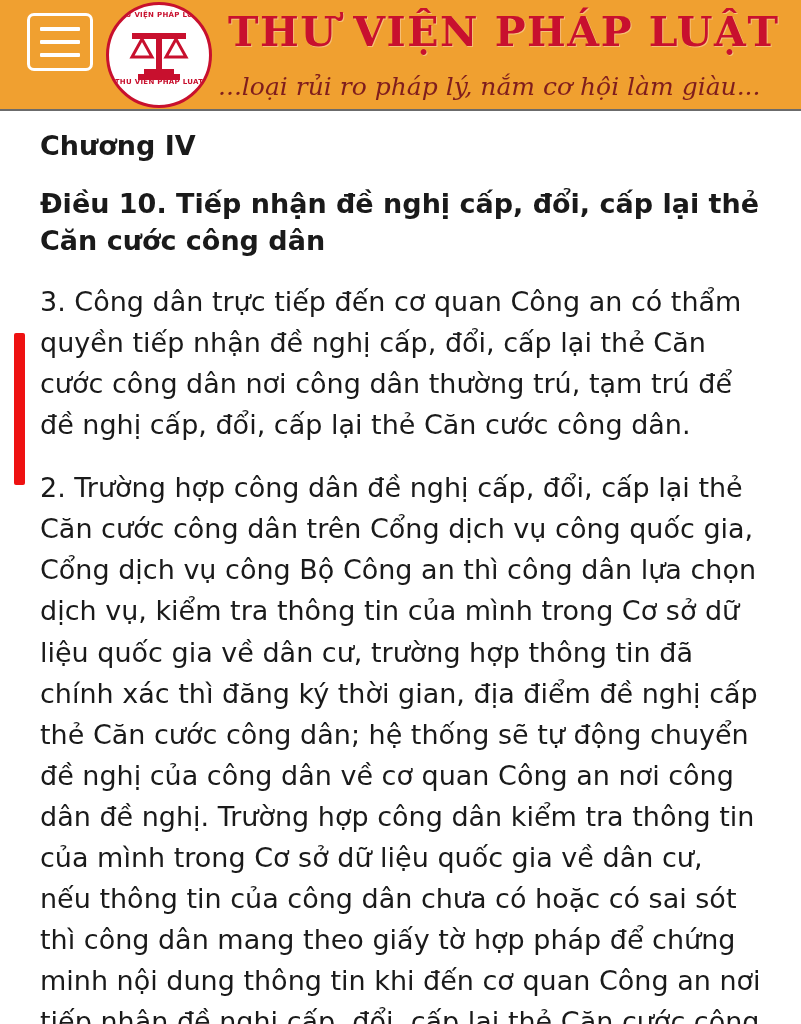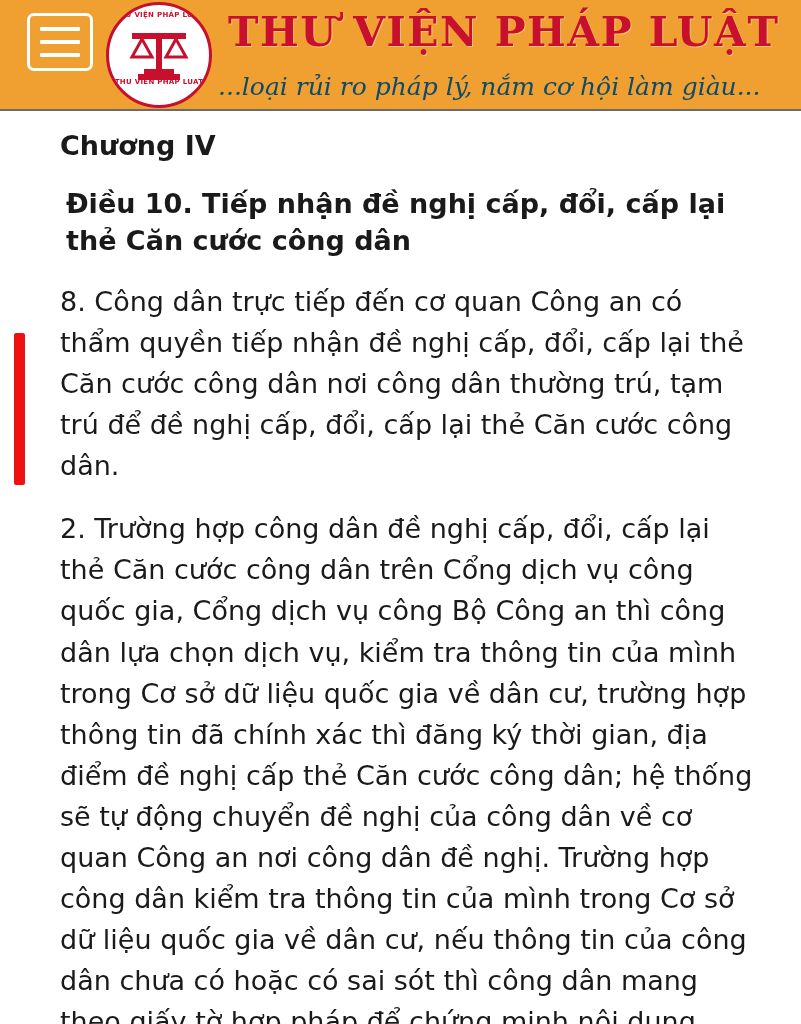--- a/index.html
+++ b/index.html
@@ -98,62 +98,62 @@
     font-weight: bold;
     font-size: 41px;
     letter-spacing: 1.5px;
     text-shadow: 1px 1px 0 rgba(255,255,255,0.35);
     white-space: nowrap;
   }
   .title-slogan {
     position: absolute;
     left: 218px;
     top: 72px;
-    color: #0c4a6e;
+    color: #7f1d1d;
     font-family: "DejaVu Serif", "Liberation Serif", serif;
     font-style: italic;
     font-size: 25px;
     white-space: nowrap;
   }
   .header-rule {
     position: absolute;
     left: 0;
     top: 109px;
     width: 801px;
     height: 3px;
     background: #6b6b6b;
   }
 
   
   .doc {
     position: relative;
     width: 801px;
     height: 913px;
     background: #ffffff;
-    padding: 18px 40px 0 60px;
+    padding: 18px 40px 0 40px;
     color: #1a1a1a;
   }
   .chapter-label {
     font-size: 27px;
     font-weight: bold;
     margin: 0 0 22px 0;
     line-height: 1.25;
   }
   .chapter-title {
     font-size: 29px;
     font-weight: bold;
     text-align: center;
     margin: 0 0 24px 0;
     line-height: 1.25;
     letter-spacing: 0.2px;
   }
   .article-heading {
     font-size: 27px;
     font-weight: bold;
-    margin: 0 0 22px 6px;
+    margin: 0 0 22px 0;
     line-height: 1.38;
   }
   .para {
     font-size: 27px;
     line-height: 1.52;
     margin: 0 0 22px 0;
     text-align: left;
   }
   
   .annotation-bar {
@@ -197,15 +197,15 @@
   <div class="title-slogan">...loại rủi ro pháp lý, nắm cơ hội làm giàu...</div>
   <div class="header-rule"></div>
 </div>
 
 <div class="doc">
   <div class="annotation-bar"></div>
 
   <h2 class="chapter-label">Chương IV</h2>
   <h3 class="article-heading">Điều 10. Tiếp nhận đề nghị cấp, đổi, cấp lại thẻ Căn cước công dân</h3>
 
-  <p class="para">8. Công dân trực tiếp đến cơ quan Công an có thẩm quyền tiếp nhận đề nghị cấp, đổi, cấp lại thẻ Căn cước công dân nơi công dân thường trú, tạm trú để đề nghị cấp, đổi, cấp lại thẻ Căn cước công dân.</p>
+  <p class="para">3. Công dân trực tiếp đến cơ quan Công an có thẩm quyền tiếp nhận đề nghị cấp, đổi, cấp lại thẻ Căn cước công dân nơi công dân thường trú, tạm trú để đề nghị cấp, đổi, cấp lại thẻ Căn cước công dân.</p>
   <p class="para">2. Trường hợp công dân đề nghị cấp, đổi, cấp lại thẻ Căn cước công dân trên Cổng dịch vụ công quốc gia, Cổng dịch vụ công Bộ Công an thì công dân lựa chọn dịch vụ, kiểm tra thông tin của mình trong Cơ sở dữ liệu quốc gia về dân cư, trường hợp thông tin đã chính xác thì đăng ký thời gian, địa điểm đề nghị cấp thẻ Căn cước công dân; hệ thống sẽ tự động chuyển đề nghị của công dân về cơ quan Công an nơi công dân đề nghị. Trường hợp công dân kiểm tra thông tin của mình trong Cơ sở dữ liệu quốc gia về dân cư, nếu thông tin của công dân chưa có hoặc có sai sót thì công dân mang theo giấy tờ hợp pháp để chứng minh nội dung thông tin khi đến cơ quan Công an nơi tiếp nhận đề nghị cấp, đổi, cấp lại thẻ Căn cước công dân.</p>
 </div>
 
 </body></html>

